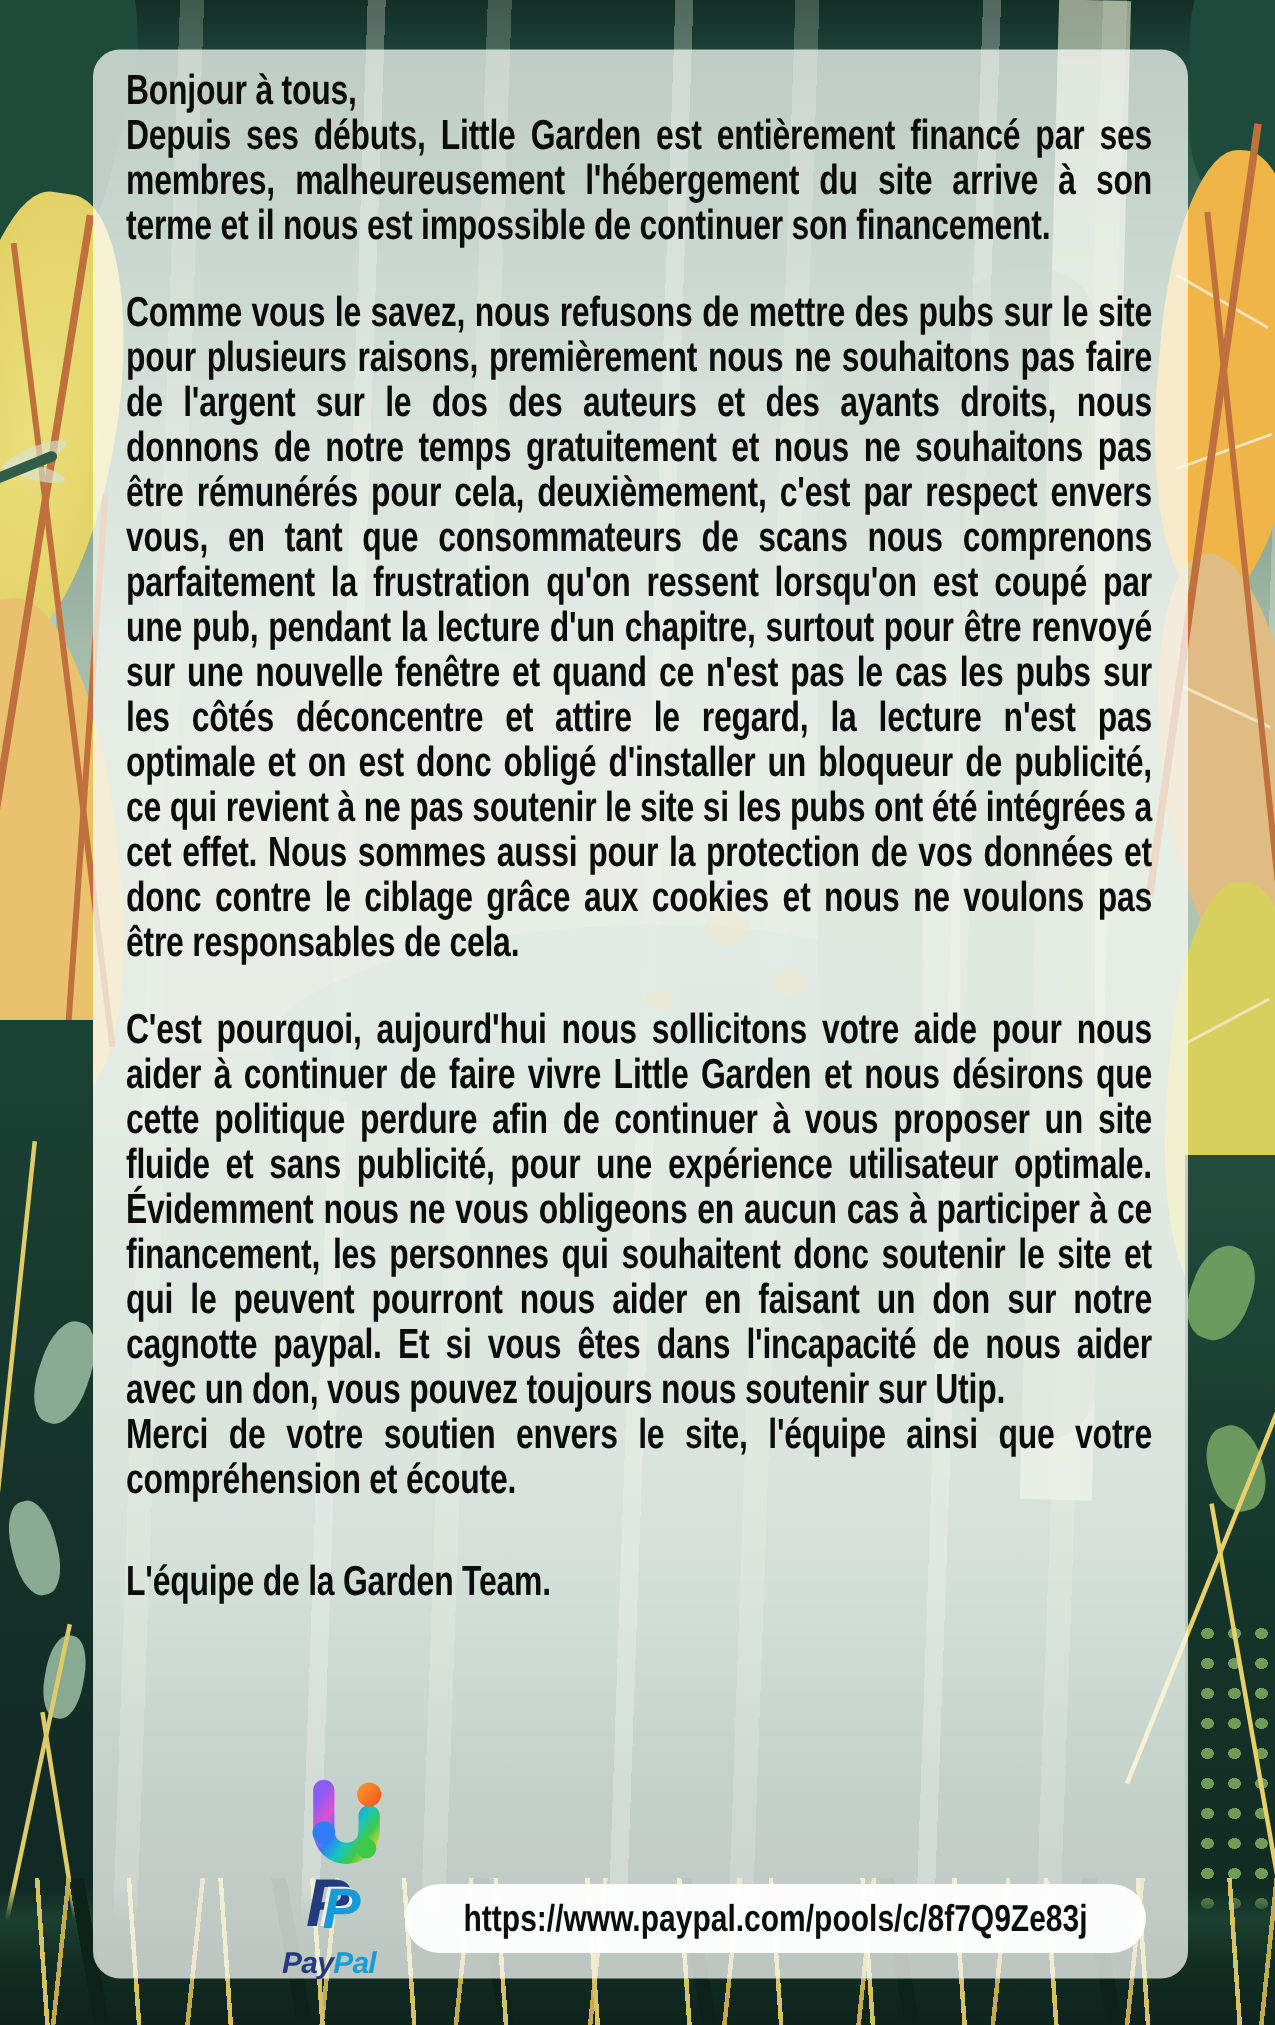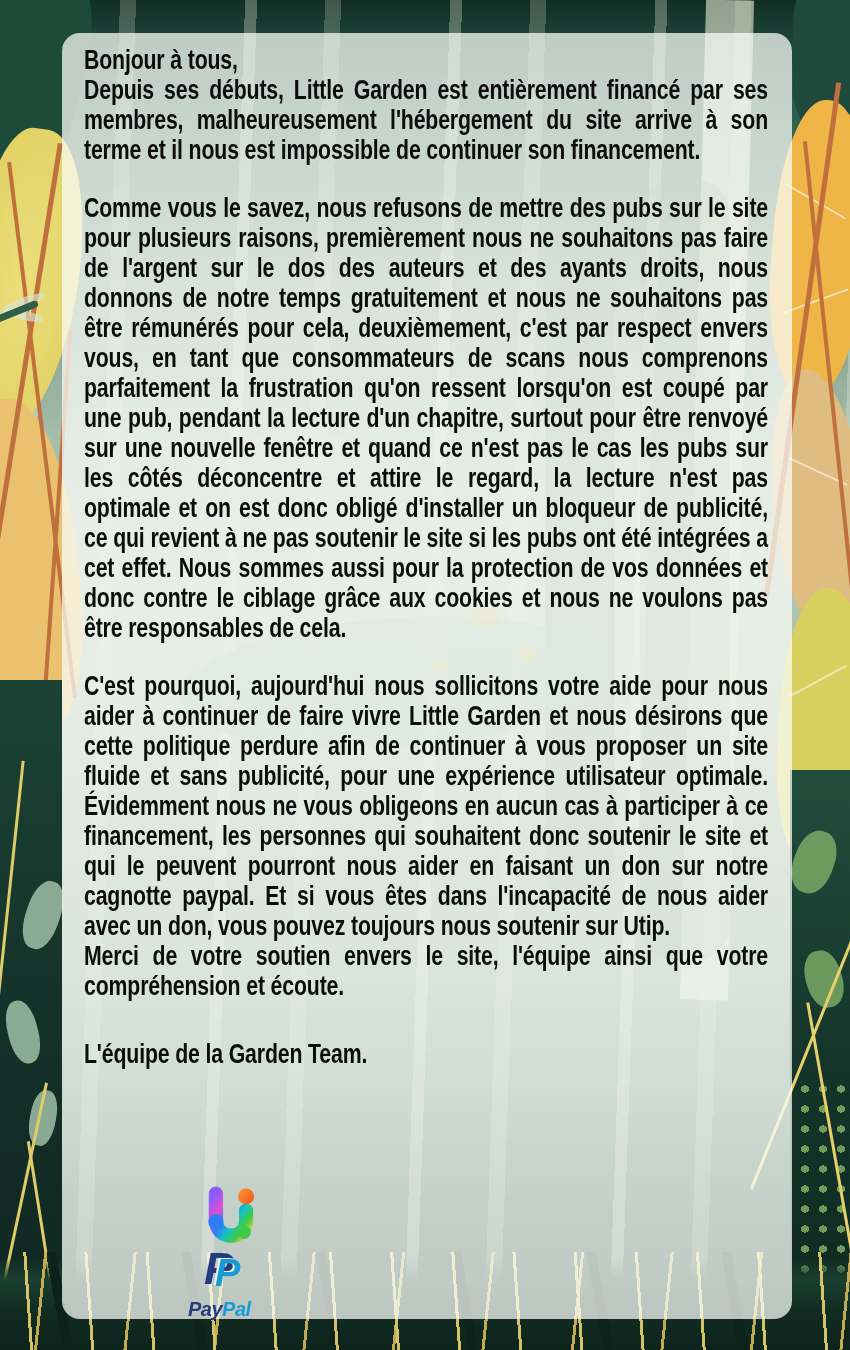--- a/index.html
+++ b/index.html
@@ -199,14 +199,17 @@
       <circle cx="14" cy="38" r="8" fill="#2f7df6"></circle>
       <circle cx="44" cy="49" r="7" fill="#3fc948"></circle>
     </svg>
   </div>
 
   <div class="pp-icon">
     <span class="pp-p pp-back">P</span>
     <span class="pp-p pp-front">P</span>
   </div>
   <div class="pp-word"><span class="pay">Pay</span><span class="pal">Pal</span></div>
+  <div class="pill pill-paypal">
+    <span class="pill-label">https://www.paypal.com/pools/c/8f7Q9Ze83j</span>
+  </div>
 
 </div>
 
 </body></html>

